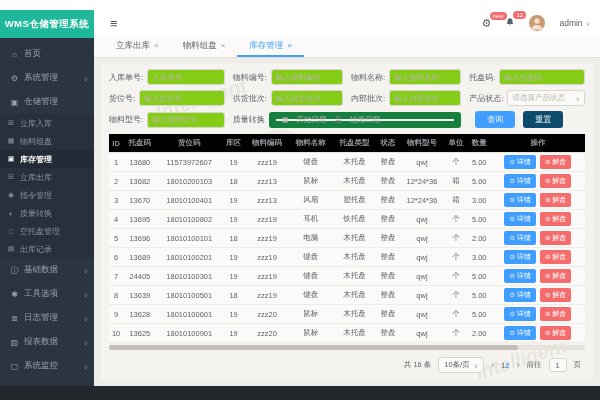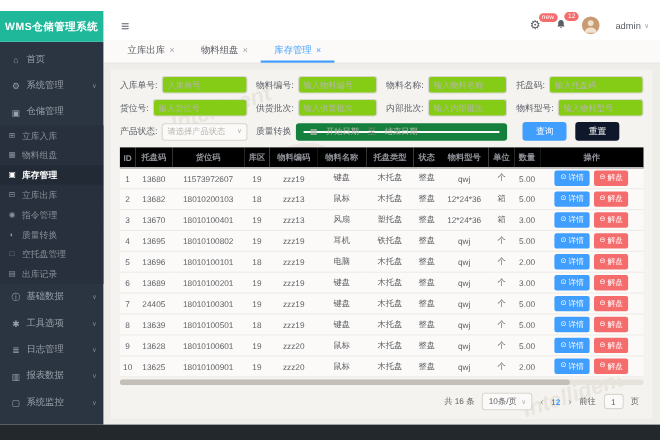--- a/index.html
+++ b/index.html
@@ -64,21 +64,21 @@
   .daterange { grid-column:span 2; }
   .dr-box { flex:1; min-width:0; height:16px; border:7px solid #15803d; border-radius:3px;
             background:#fbfaf8; font-size:7.5px; color:#b8b5af; display:flex; align-items:center;
             gap:8px; padding:0 6px; cursor:pointer; }
   .dr-box .cal { font-size:7px; color:#c0bdb7; }
   .dr-box .sep { color:#8d8a85; }
   .btn-cell { display:flex; align-items:center; gap:8px; padding-left:6px; }
   .btn { height:17px; border:none; border-radius:3px; color:#fff; font-size:8px; padding:0 12px;
          cursor:pointer; font-family:inherit; }
   .btn-primary { background:#409eff; }
-  .btn-info { background:#0f172a; }
+  .btn-info { background:#0c4a6e; }
 
   
   table { width:100%; border-collapse:collapse; background:#fbfaf8; position:relative; z-index:2; }
   th { font-size:7.5px; color:#909399; font-weight:bold; padding:4px 1px; border-bottom:1px solid #e8e5e0;
        background:#000000; white-space:nowrap; }
   td { font-size:7.5px; color:#606266; text-align:center; padding:2px 1px; border-bottom:1px solid #efece7;
        white-space:nowrap; overflow:hidden; text-overflow:ellipsis; height:16px; }
   .abtn { display:inline-flex; align-items:center; gap:2px; border:none; border-radius:2px;
           color:#fff; font-size:7px; padding:2px 5px; cursor:pointer; font-family:inherit; }
   .abtn .ic { font-size:6.5px; line-height:1; }
@@ -256,29 +256,29 @@
         </div>
         <div class="field">
           <span class="flabel">供货批次:</span>
           <input class="f-input" placeholder="输入供货批次" style="">
         </div>
         <div class="field">
           <span class="flabel">内部批次:</span>
           <input class="f-input" placeholder="输入内部批次" style="">
         </div>
         <div class="field">
-          <span class="flabel">物料型号:</span>
-          <input class="f-input" placeholder="输入物料型号" style="">
-        </div>
-        <div class="field">
           <span class="flabel">产品状态:</span>
           <div class="f-select">
             <span>请选择产品状态</span>
             <span class="car">∨</span>
           </div>
+        </div>
+        <div class="field">
+          <span class="flabel">物料型号:</span>
+          <input class="f-input" placeholder="输入物料型号" style="">
         </div>
         <div class="field daterange">
           <span class="flabel">质量转换</span>
           <div class="dr-box">
             <span class="cal">▦</span>
             <span>开始日期</span>
             <span class="sep">至</span>
             <span>结束日期</span>
           </div>
         </div>

